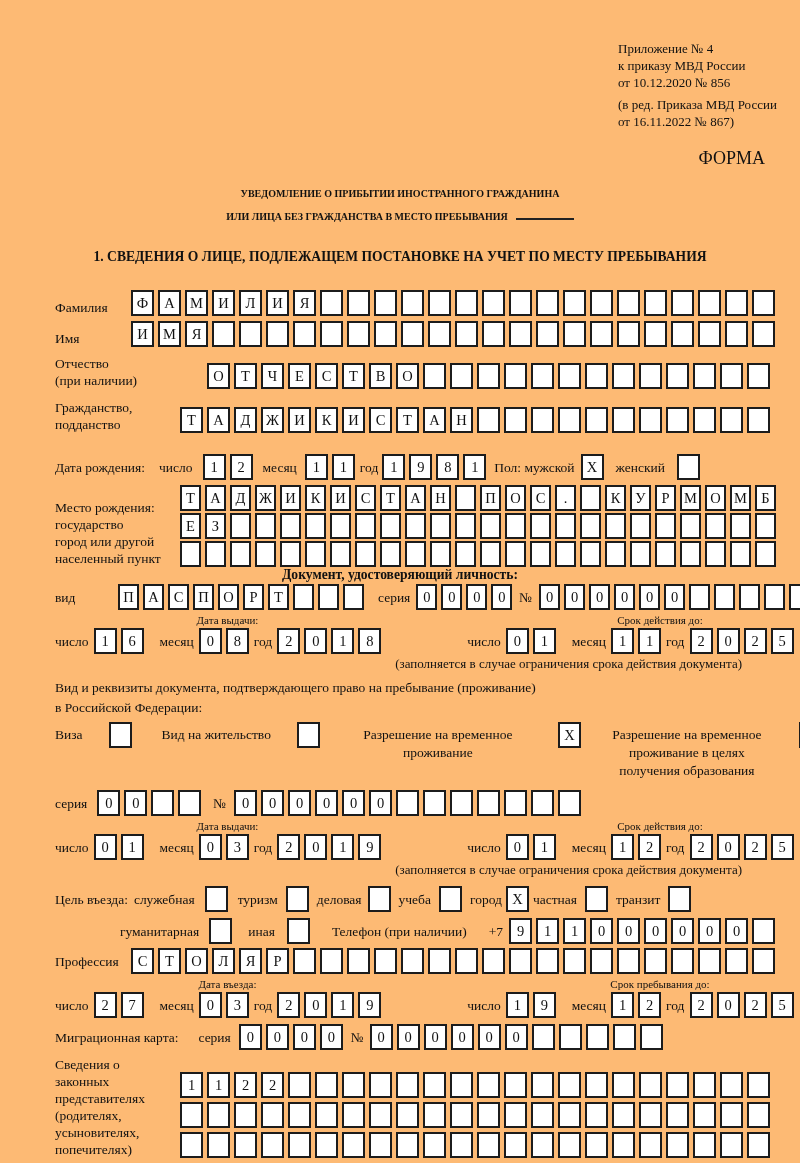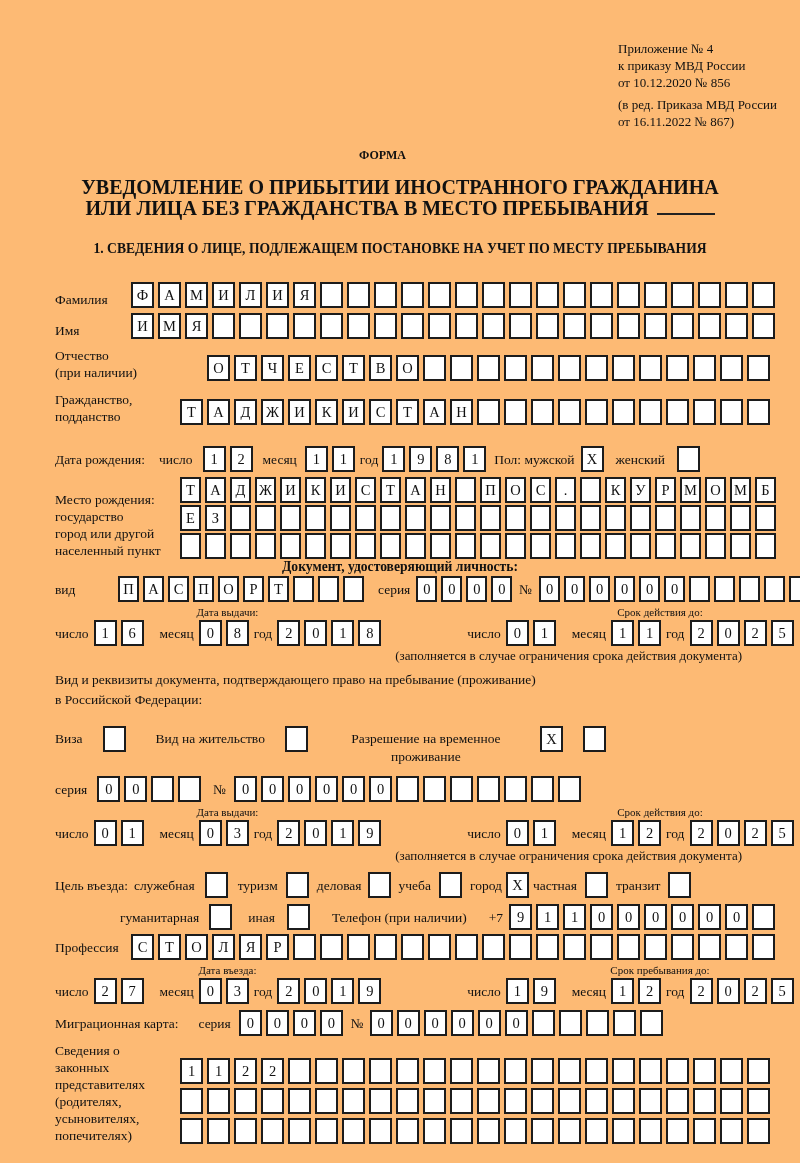--- a/index.html
+++ b/index.html
@@ -1,22 +1,22 @@
 <!DOCTYPE html>
 <html><head>
 <meta charset="utf-8">
 <style>
   html,body{margin:0;padding:0;background:#9a9a9a;}
   .page{position:relative;width:800px;height:1163px;margin:0 auto;background:#fdba74;
         color:#111;font-family:"Liberation Serif", serif;overflow:hidden;}
   
   .hdr{margin:40px 0 0 618px;font-size:13px;line-height:17px;}
   .hdr .grp2{margin-top:5px;}
-  .forma{margin-top:18px;padding-right:35px;text-align:center;font-weight:bold;font-size:12px;}
-  .title{margin-top:14px;text-align:center;font-weight:bold;font-size:20px;line-height:21px;}
+  .forma{margin-top:18px;padding-right:35px;text-align:right;font-weight:normal;font-size:18px;}
+  .title{margin-top:14px;text-align:center;font-weight:bold;font-size:10px;line-height:21px;}
   .title .u{display:inline-block;width:58px;height:14px;border-bottom:2px solid #222;margin-left:8px;}
   .sec{margin-top:22px;text-align:center;font-weight:bold;font-size:13.6px;}
   
   .row{display:flex;align-items:flex-end;padding-left:55px;}
   .lbl{font-size:13.5px;line-height:17px;flex:none;padding-top:4px;}
   .lbl .sub{display:block;}
   .cells{display:flex;gap:4px;flex:none;}
   .cell{box-sizing:border-box;width:23px;height:26px;border:2px solid #1c1c1c;background:#fff;
         display:flex;align-items:center;justify-content:center;font-size:14.5px;line-height:1;flex:none;}
   .sm .cell{width:21px;}
@@ -29,21 +29,21 @@
   .dt-left{width:345px;text-align:center;flex:none;}
   .dt-right{margin-left:90px;width:340px;text-align:center;flex:none;}
   .drow{display:flex;align-items:center;margin-top:2px;}
   .dgroup{display:flex;align-items:center;gap:5px;flex:none;}
   .dgroup .lbl{padding-top:0;}
   .dsp{width:86px;flex:none;}
   .note{padding-right:58px;text-align:right;font-size:13px;margin-top:2px;}
   
   .intro{padding-left:55px;font-size:13.5px;line-height:20px;margin-top:6px;}
   .opts{display:flex;align-items:flex-start;padding-left:55px;margin-top:4px;}
-  .opt{display:flex;align-items:flex-start;gap:20px;flex:none;margin-top:12px;}
+  .opt{display:flex;align-items:flex-start;gap:26px;flex:none;}
   .opt-lbl{font-size:13.5px;line-height:18px;padding-top:4px;}
   .opt-lbl.c{text-align:center;}
 </style>
 </head>
 <body>
 
 <div class="page">
 
   <div class="hdr">
     <div>Приложение № 4</div>
@@ -428,20 +428,21 @@
     </div>
     <span class="sp" style="width:24px"></span>
     <div class="opt">
       <span class="opt-lbl c" style="width:188px">Разрешение на временное проживание</span>
       <span class="cells">
           <span class="cell">X</span>
         </span>
     </div>
     <span class="sp" style="width:20px"></span>
     <div class="opt">
+      <span class="opt-lbl c" style="width:172px">Разрешение на временное проживание в целях получения образования</span>
       <span class="cells">
           <span class="cell"></span>
         </span>
     </div>
   </div>
 
   <div class="row" style="margin-top:10px;align-items:center">
     <span class="lbl" style="padding-top:0">серия</span>
     <span class="sp" style="width:10px"></span>
     <span class="cells">

